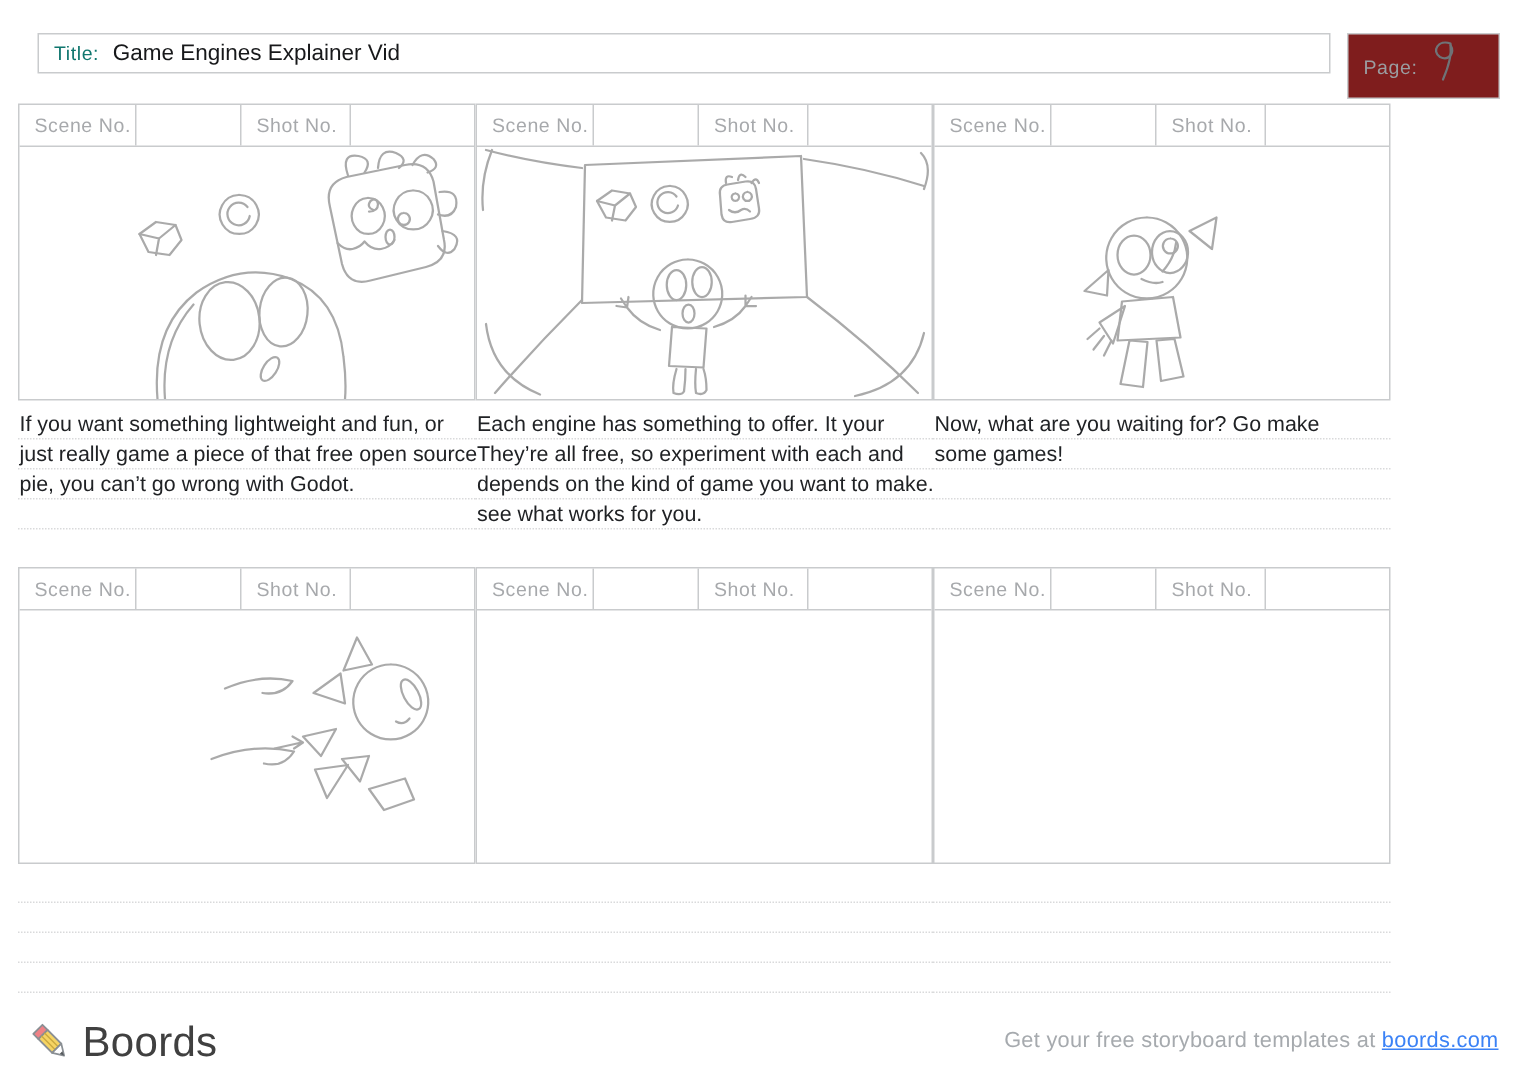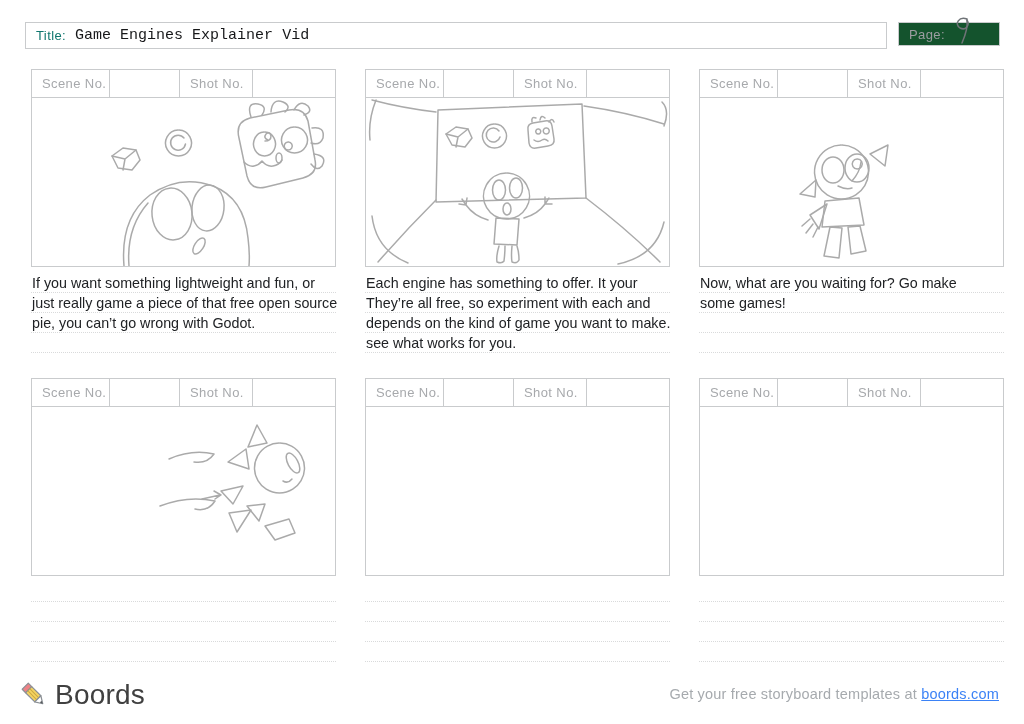--- a/index.html
+++ b/index.html
@@ -3,29 +3,29 @@
 <meta charset="utf-8">
 <style>
   * { margin:0; padding:0; box-sizing:border-box; }
   html,body { width:1024px; height:724px; background:#fff; font-family:"Liberation Sans", sans-serif; }
   body { position:relative; overflow:hidden; }
 
   
   .titlebox { position:absolute; left:25px; top:22px; width:862px; height:27px;
               border:1px solid #c9cbcd; display:flex; align-items:center; background:#fff; }
   .title-label { color:#0f766e; font-size:13px; letter-spacing:.4px; margin-left:10px; }
-  .title-value { color:#17181a; font-size:15px; margin-left:9px;font-family:Liberation Mono, monospace; }
-  .pagebox { position:absolute; left:898px; top:22px; width:102px; height:24px;
-             border:1px solid #c9cbcd; display:flex; align-items:center; background:#14532d; }
+  .title-value { color:#17181a; font-size:15px; margin-left:9px; }
+  .pagebox { position:absolute; left:898px; top:22px; width:102px; height:44px;
+             border:1px solid #c9cbcd; display:flex; align-items:center; background:#7f1d1d; }
   .page-label { color:#9b9da1; font-size:13px; letter-spacing:.4px; margin-left:10px; }
   .page-nine { margin-left:6px; margin-top:-4px; }
 
   
-  .board { position:absolute; left:31px; top:69px; width:973px;
-           display:grid; grid-template-columns:305px 305px 305px; column-gap:29px;
+  .board { position:absolute; left:12px; top:69px; width:973px;
+           display:grid; grid-template-columns:305px 305px 305px; 
            grid-template-rows:309px auto; }
   .panel { height:198px; border:1px solid #c9cbcd; background:#fff; }
   .panel-header { height:28px; display:flex; border-bottom:1px solid #c9cbcd; }
   .ph-label { display:flex; align-items:center; padding-left:10px; color:#a7a9ac;
               font-size:13px; letter-spacing:.4px; border-right:1px solid #c9cbcd; }
   .ph-label.scene { width:78px; }
   .ph-label.shot  { width:73px; }
   .ph-input { border-right:1px solid #c9cbcd; }
   .ph-input.scene { width:70px; }
   .ph-input.shot  { flex:1; border-right:none; }

